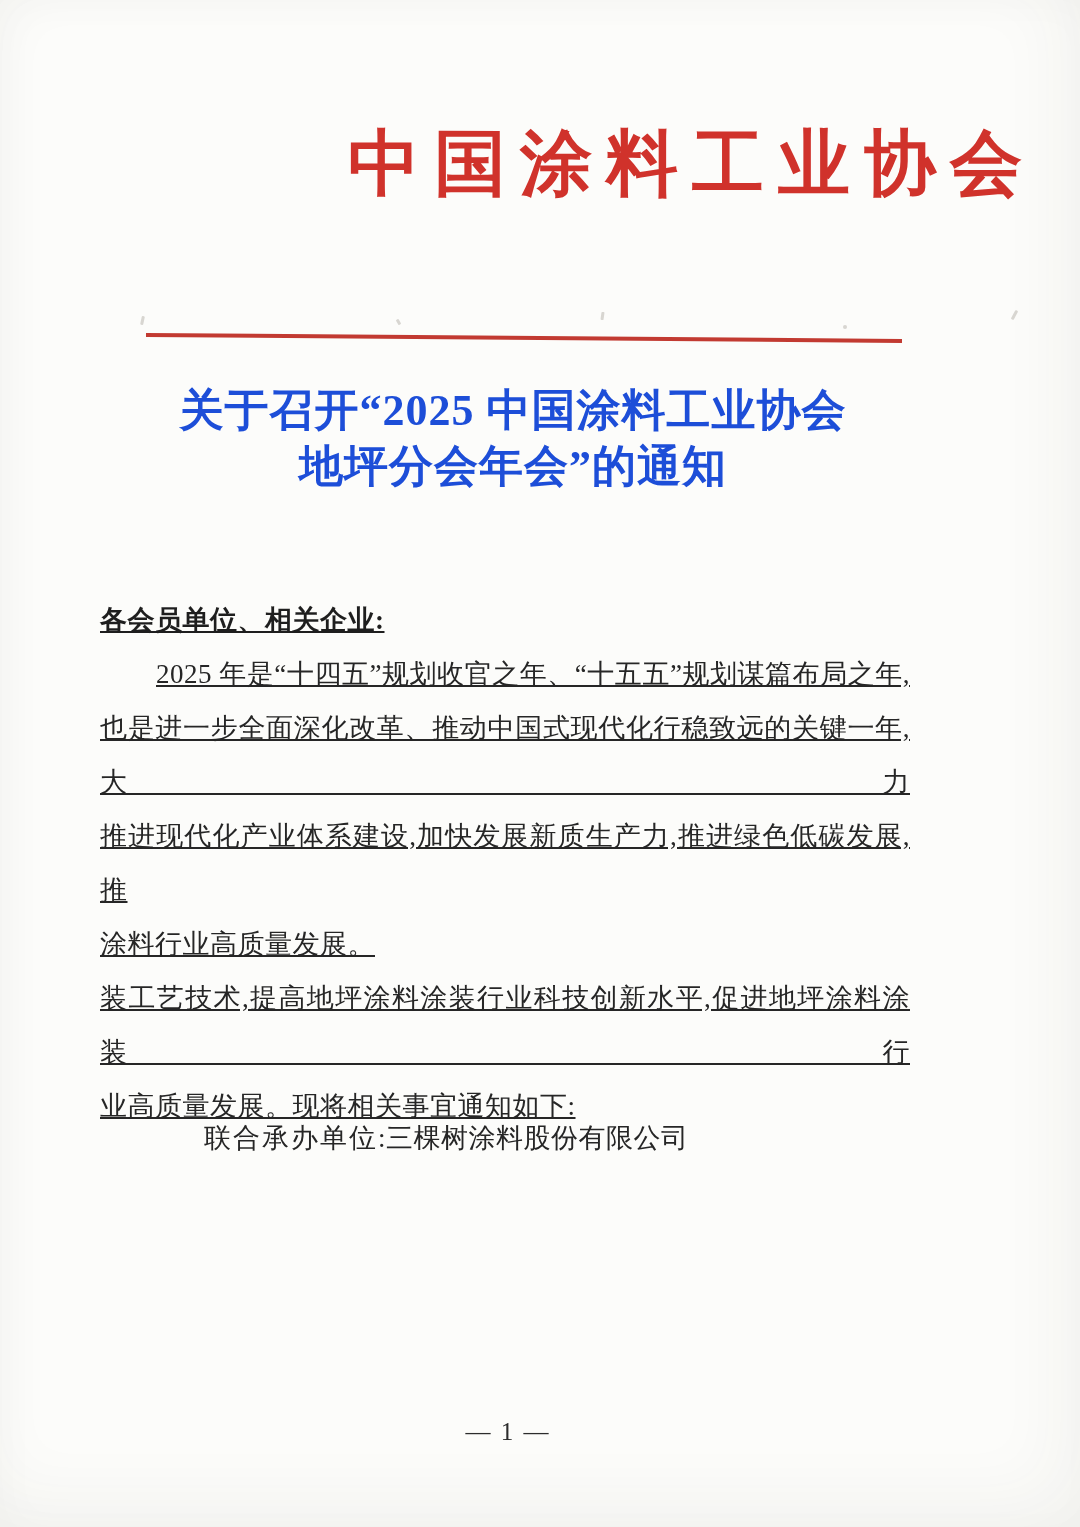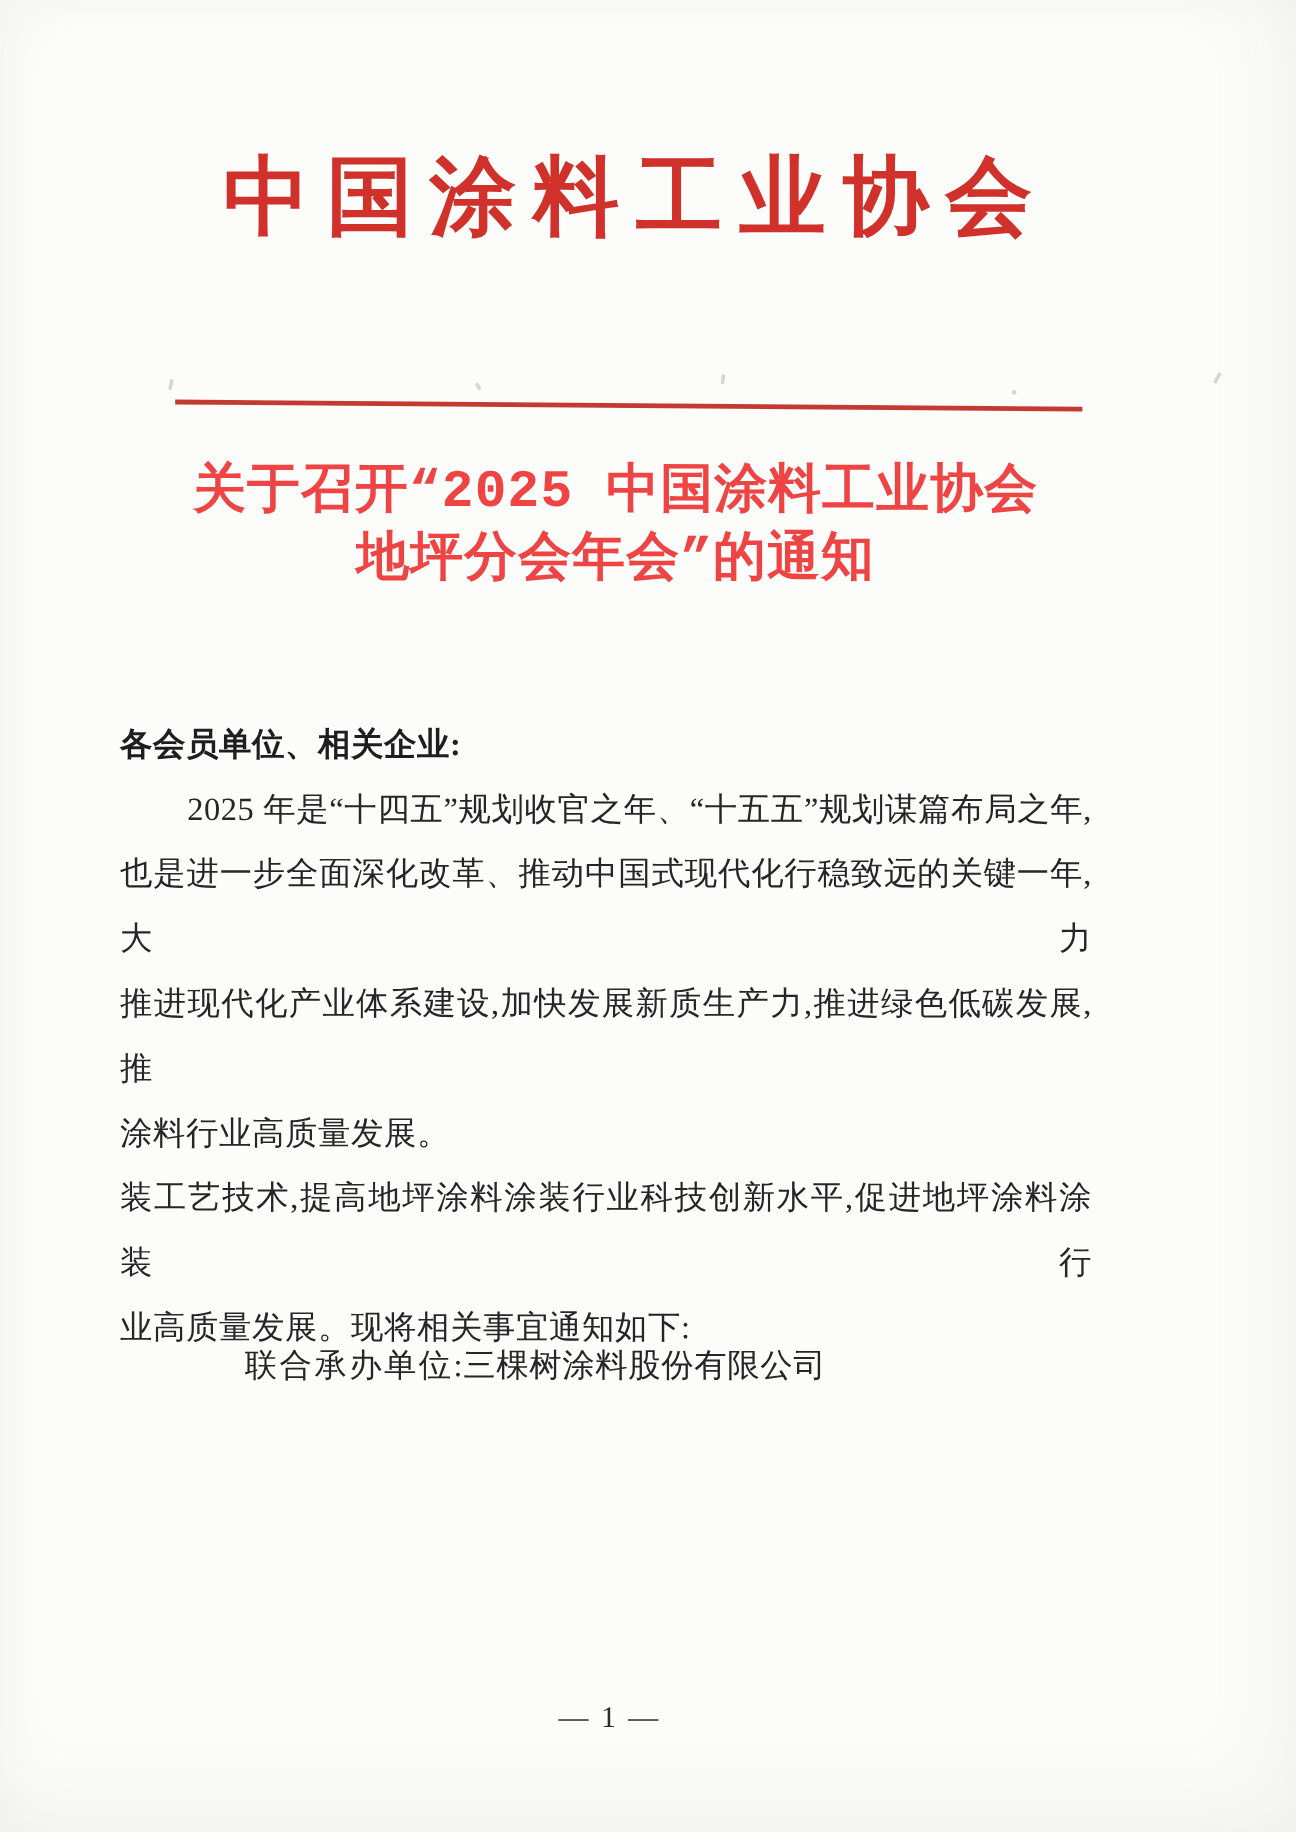--- a/index.html
+++ b/index.html
@@ -8,52 +8,51 @@
     width:1080px;height:1527px;
     margin:0 auto;
     background:#fcfcfa;
     box-shadow:inset -16px -24px 70px rgba(60,55,45,.05), inset 8px 4px 40px rgba(60,55,45,.02);
     overflow:hidden;
     font-family:"Liberation Serif","DejaVu Serif",serif;
     color:#262626;
   }
   
   .assoc-name{
-    position:absolute;top:116px;left:12px;width:1036px;
-    text-align:center;
+    position:absolute;top:116px;left:0;width:1036px;
+    text-align:right;
     font-size:72px;font-weight:700;
     letter-spacing:14px;
     color:#d0322b;
     white-space:nowrap;
   }
   .divider{
     position:absolute;top:333px;left:146px;
     width:756px;height:4px;
     background:#c23a31;
     transform:rotate(0.45deg);
     transform-origin:left center;
   }
   
   .doc-title{
     position:absolute;top:383px;left:0;width:1026px;
     text-align:center;
     font-size:44px;font-weight:700;
     line-height:56px;
-    color:#ef4444;
+    color:#1d4ed8;
     letter-spacing:1px;
-    font-family:Liberation Mono, monospace;
   }
   
   .body-block{
     position:absolute;top:593px;left:100px;width:810px;
     font-size:27px;line-height:54px;
     letter-spacing:.5px;
   }
   .salutation{font-weight:600;color:#1e1e1e;}
-  .bline{white-space:nowrap;}
+  .bline{white-space:nowrap;text-decoration:underline;}
   .jl{white-space:normal;text-align:justify;text-align-last:justify;}
   .indent{text-indent:56px;}
   
   .org-block{margin-top:-22px;}
   .org-row{line-height:54px;white-space:nowrap;}
   .org-row.r0{padding-left:42px;}
   .org-row.r1,.org-row.r2{padding-left:104px;}
   .org-prefix{display:inline-block;}
   .org-label{
     display:inline-block;min-width:182px;

